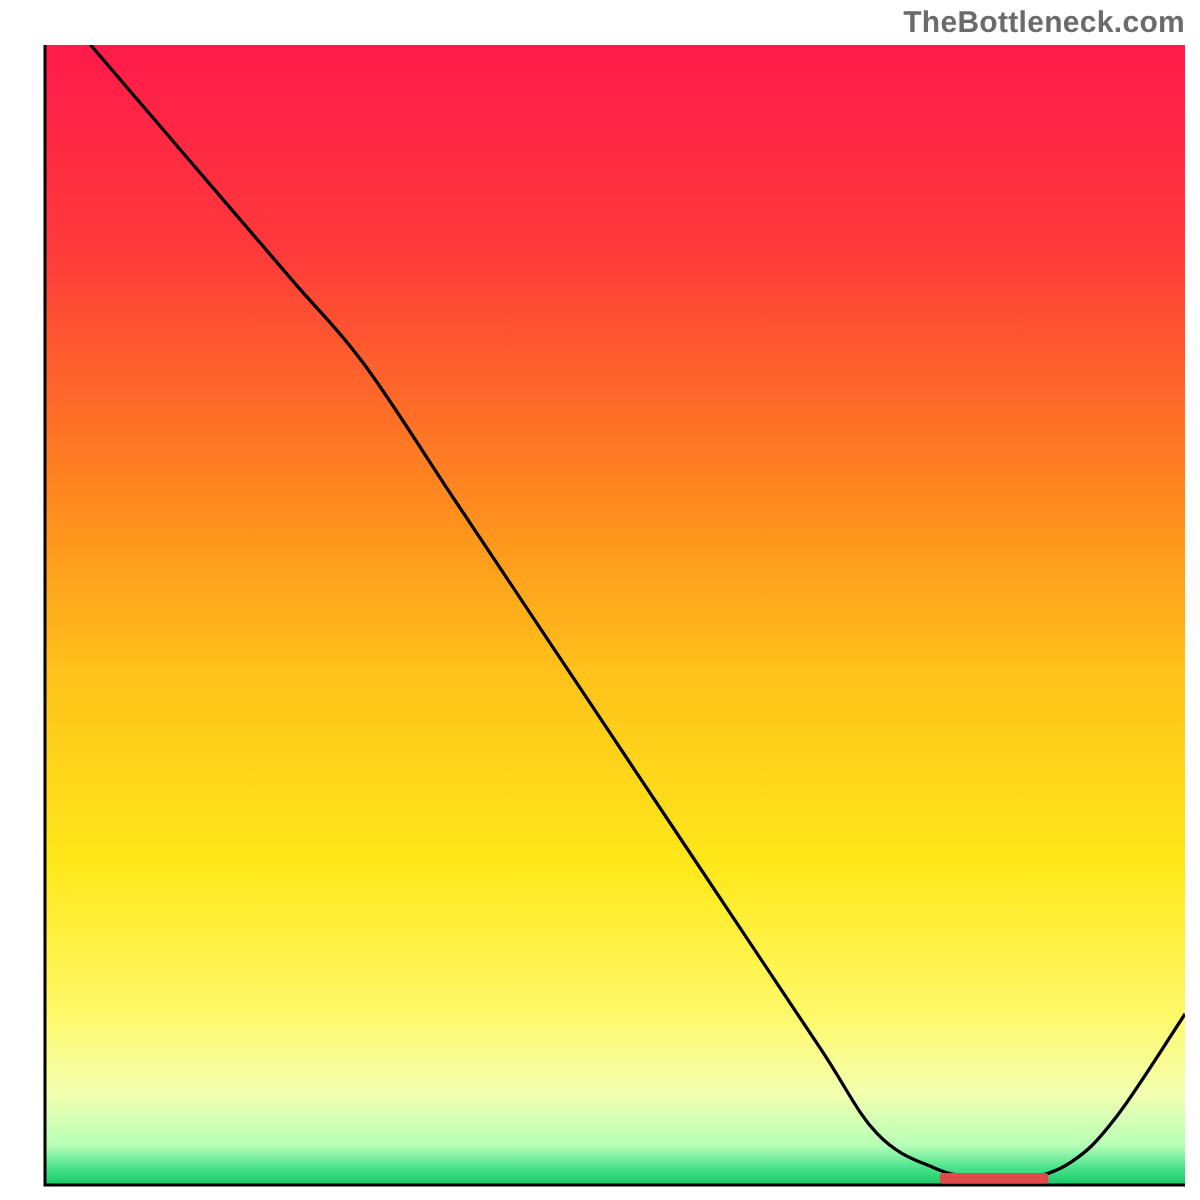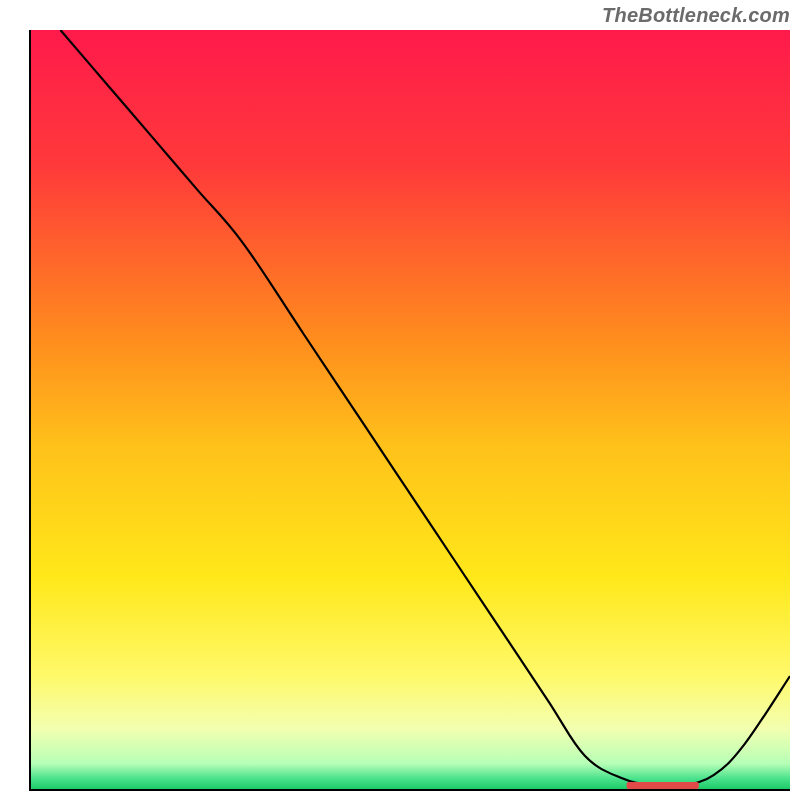--- a/index.html
+++ b/index.html
@@ -1,17 +1,17 @@
 <!DOCTYPE html>
 <html><head>
 <meta charset="utf-8">
 <style>
   * { margin: 0; padding: 0; box-sizing: border-box; }
   html, body { width: 800px; height: 800px; overflow: hidden; background: #fff; }
-  .wrap { position: relative; width: 800px; height: 800px; font-style: italic; }
+  .wrap { position: relative; width: 800px; height: 800px; }
   .watermark {
     position: absolute;
     top: 4px;
     right: 10px;
     font-family: Arial, Helvetica, sans-serif;
     font-size: 20px;
     font-weight: bold;
     color: #6b6b6b;
     letter-spacing: 0.2px;
     z-index: 5;

